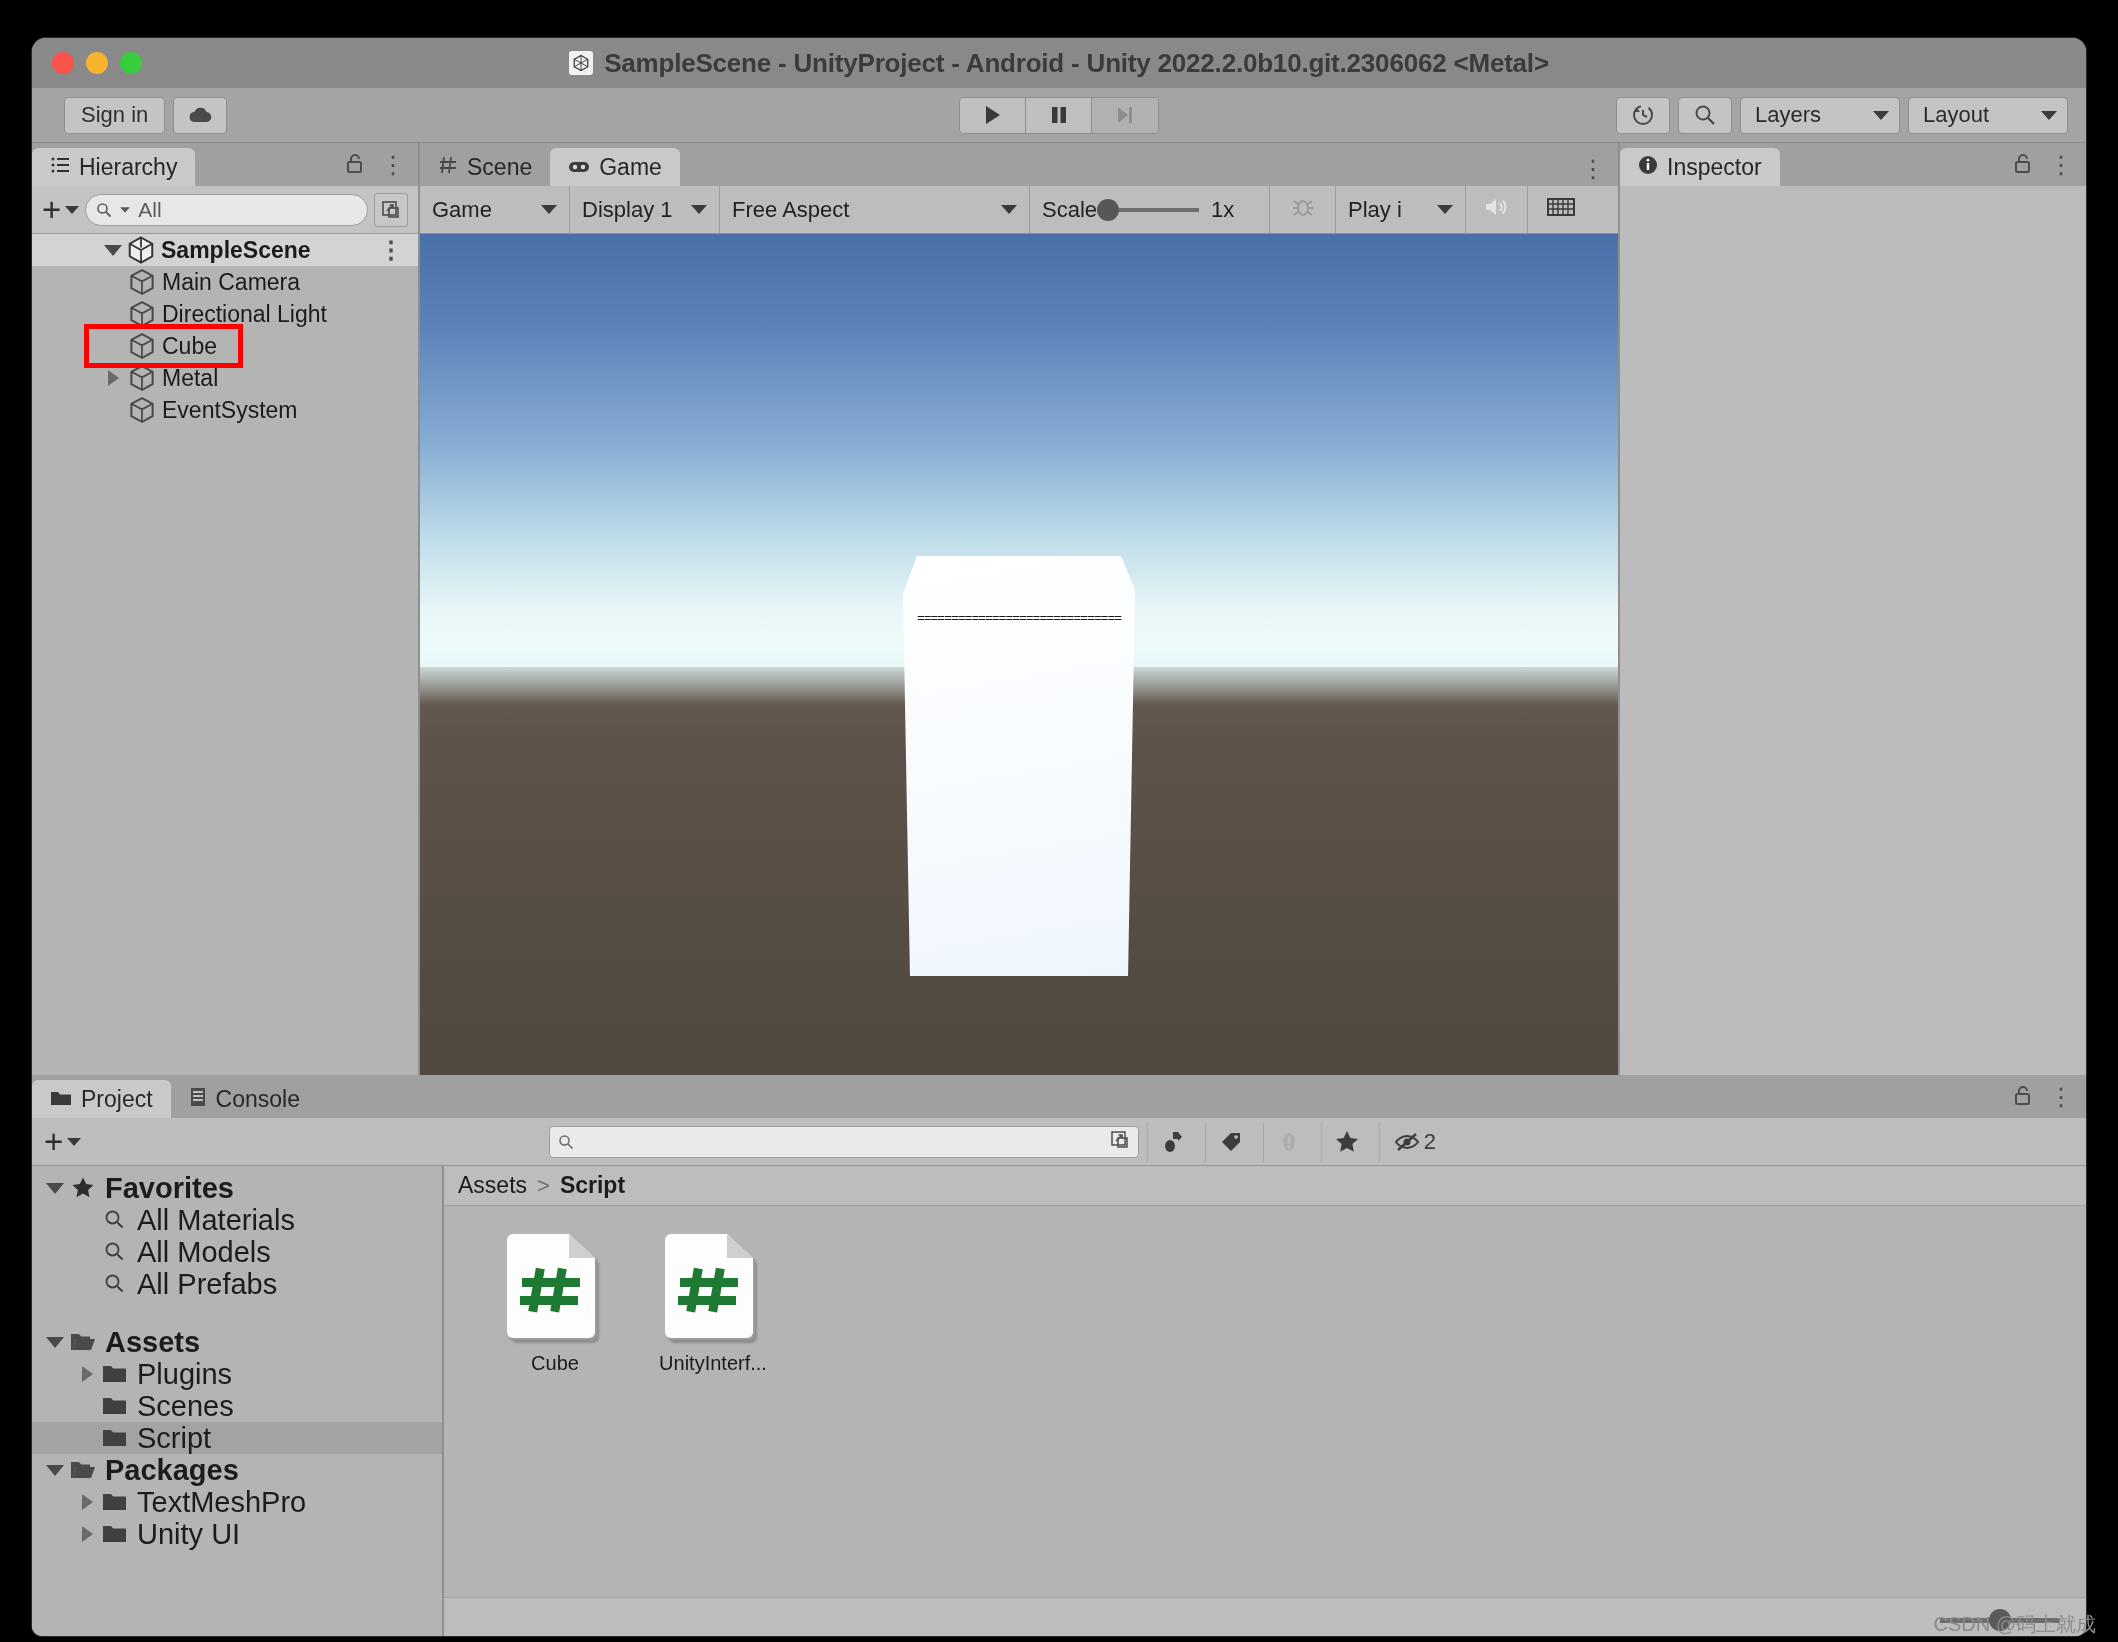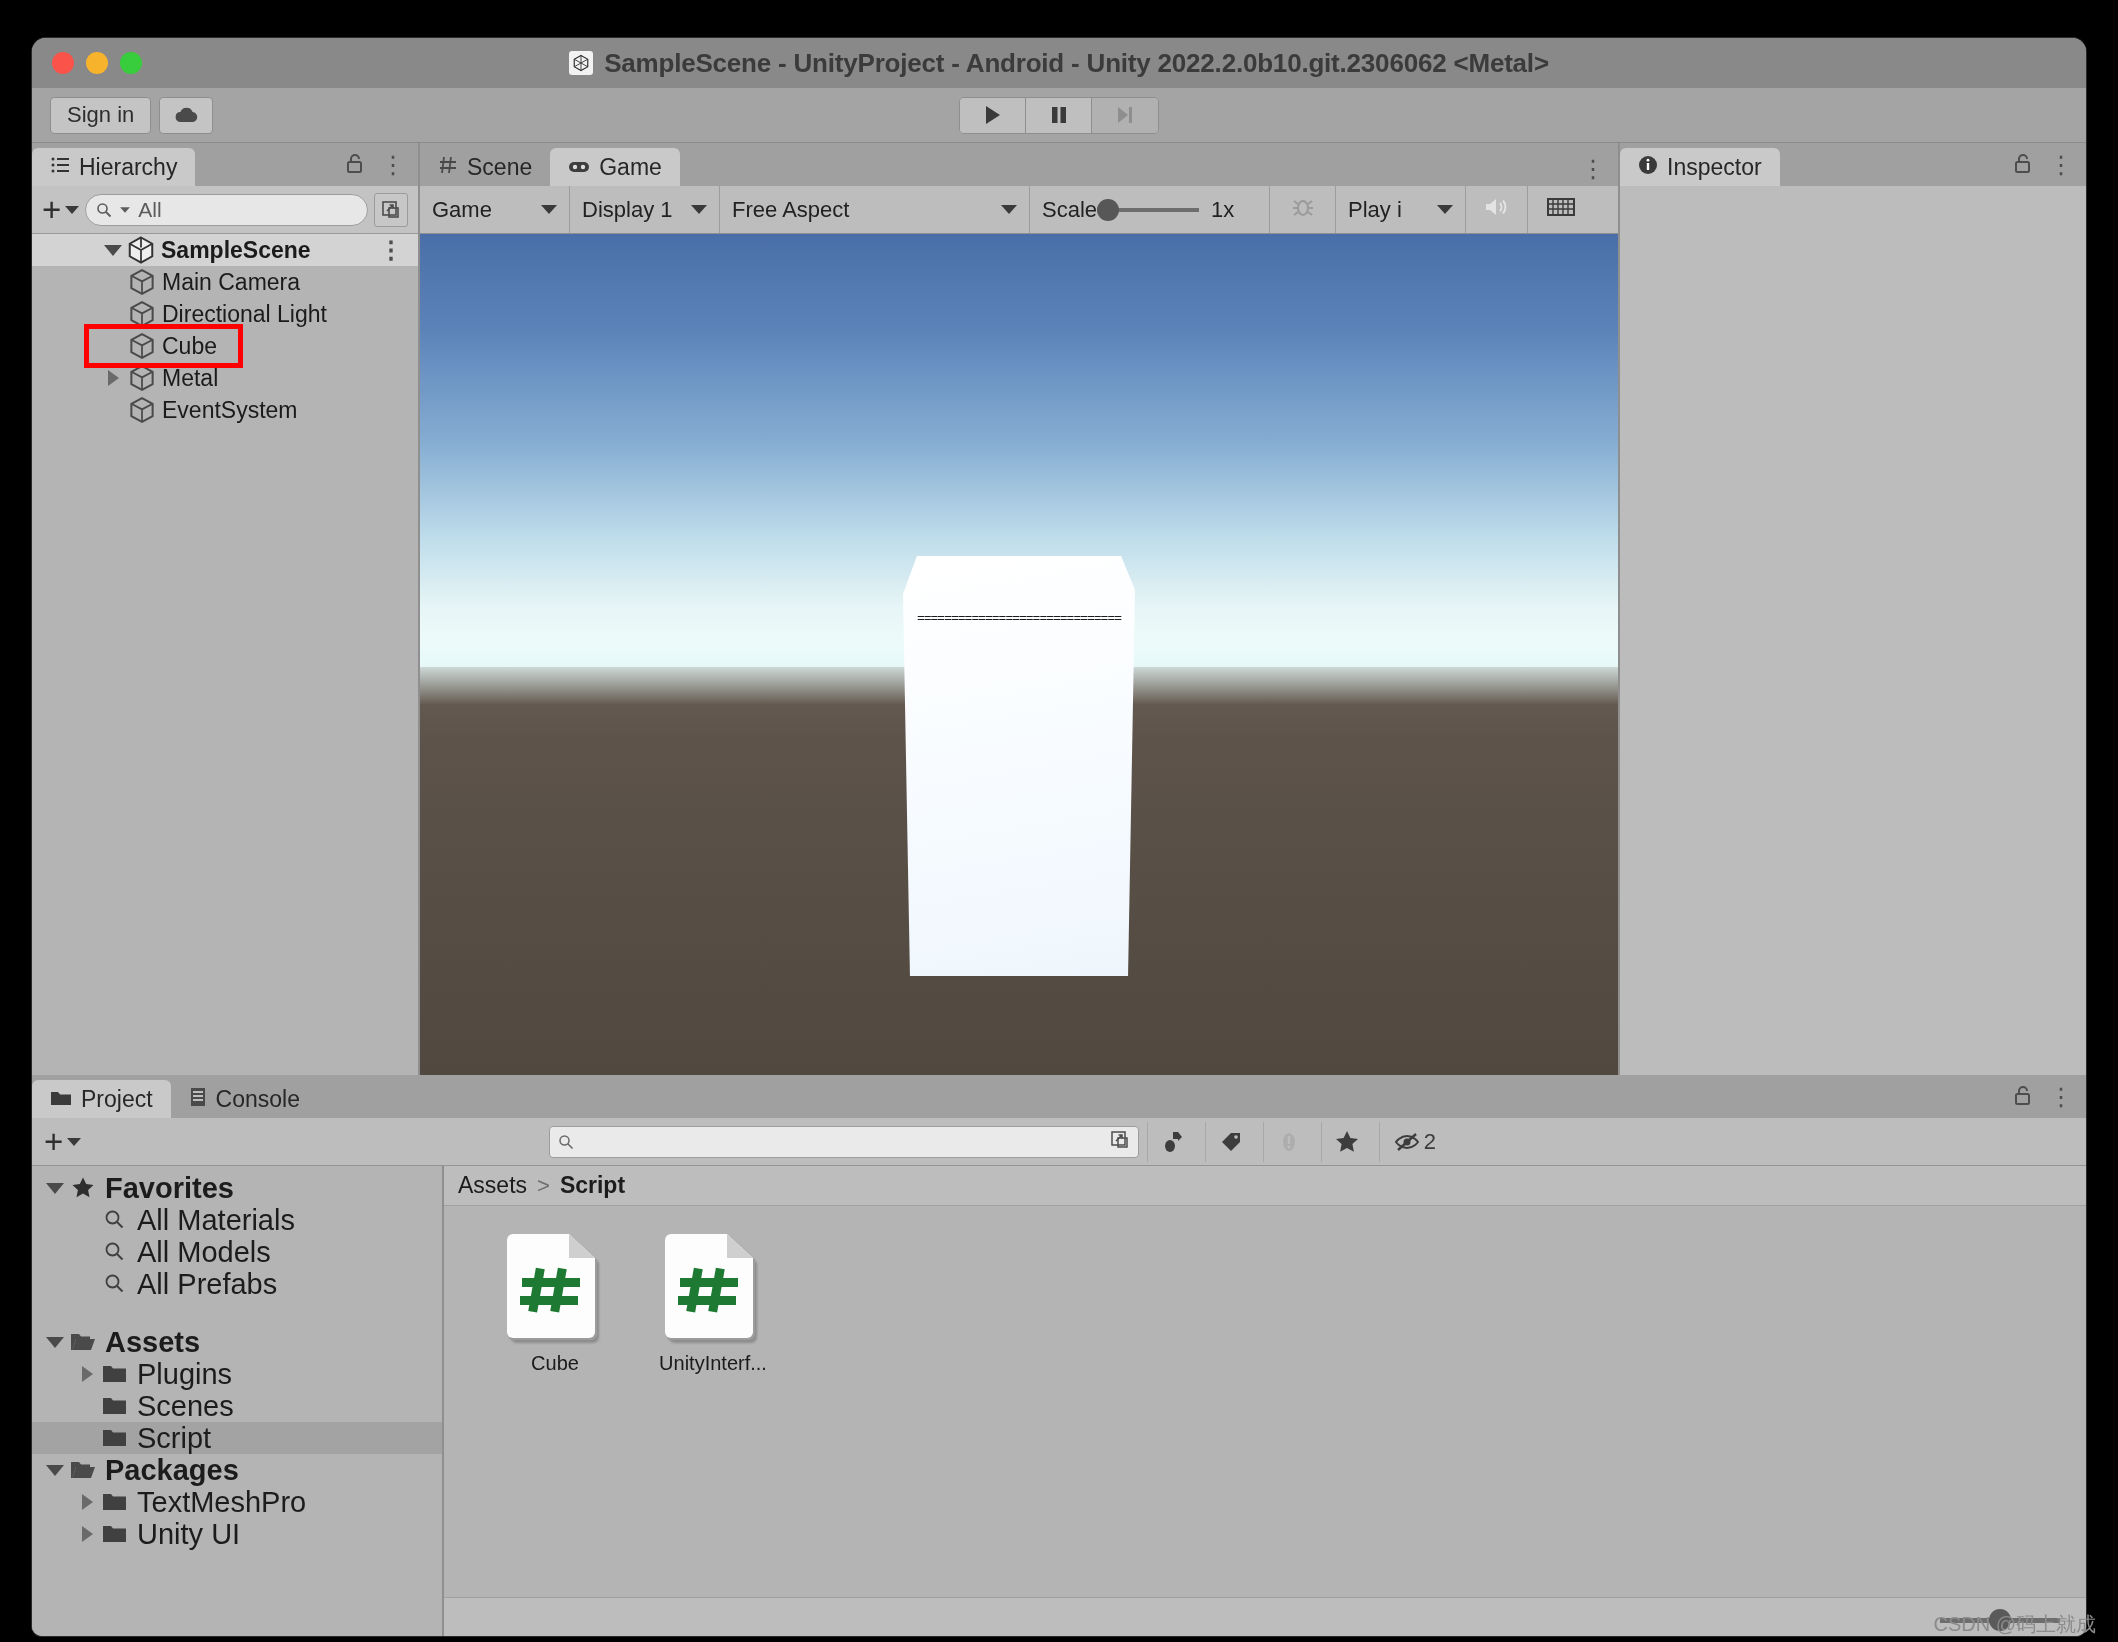--- a/index.html
+++ b/index.html
@@ -62,21 +62,21 @@
   .tb-btn {
     background: #c4c4c4;
     border: 1px solid #8e8e8e;
     border-radius: 4px;
     height: 37px;
     display: flex; align-items: center; justify-content: center;
     color: #2e2e2e;
     font-size: 22px;
     cursor: default;
   }
-  .signin { padding: 0 16px; font-size: 22px; }
+  .signin { padding: 0 16px; font-size: 22px; margin-left: 14px; }
   .cloud-btn { width: 54px; }
   .tb-left { display: flex; gap: 8px; align-items: center; }
   .tb-center {
     position: absolute; left: 50%; transform: translateX(-50%);
     display: flex;
   }
   .play-group {
     display: flex;
     border: 1px solid #8e8e8e;
     border-radius: 5px;
@@ -326,20 +326,43 @@
         </div>
         <div class="play-btn">
           <svg width="20" height="22" viewBox="0 0 20 22">
               <path d="M3 3l10 8-10 8z" fill="#8e8e8e"></path>
               <rect x="14" y="3" width="3" height="16" fill="#8e8e8e"></rect>
             </svg>
         </div>
       </div>
     </div>
 
+    <div class="tb-right">
+      <div class="tb-btn icon-btn">
+        <svg width="26" height="26" viewBox="0 0 26 26">
+            <circle cx="13" cy="13" r="9" fill="none" stroke="#4a4a4a" stroke-width="2" stroke-dasharray="40 8"></circle>
+            <path d="M13 8v5l4 2" stroke="#4a4a4a" stroke-width="2" fill="none"></path>
+            <path d="M4 10l3-4 3 4z" fill="#4a4a4a"></path>
+          </svg>
+      </div>
+      <div class="tb-btn icon-btn">
+        <svg width="24" height="24" viewBox="0 0 24 24">
+            <circle cx="10" cy="10" r="6.5" fill="none" stroke="#4a4a4a" stroke-width="2"></circle>
+            <path d="M15 15l6 6" stroke="#4a4a4a" stroke-width="2.4"></path>
+          </svg>
+      </div>
+      <div class="dropdown-btn">
+        <span>Layers</span>
+        <span class="caret"></span>
+      </div>
+      <div class="dropdown-btn">
+        <span>Layout</span>
+        <span class="caret"></span>
+      </div>
+    </div>
   </div>
 
   <div class="workspace">
 
     <div class="hierarchy">
       <div class="panel-tabs">
         <div class="ptab active">
           <span>
             <svg width="20" height="20" viewBox="0 0 20 20">
                 <circle cx="3" cy="4" r="1.5" fill="#333"></circle>

